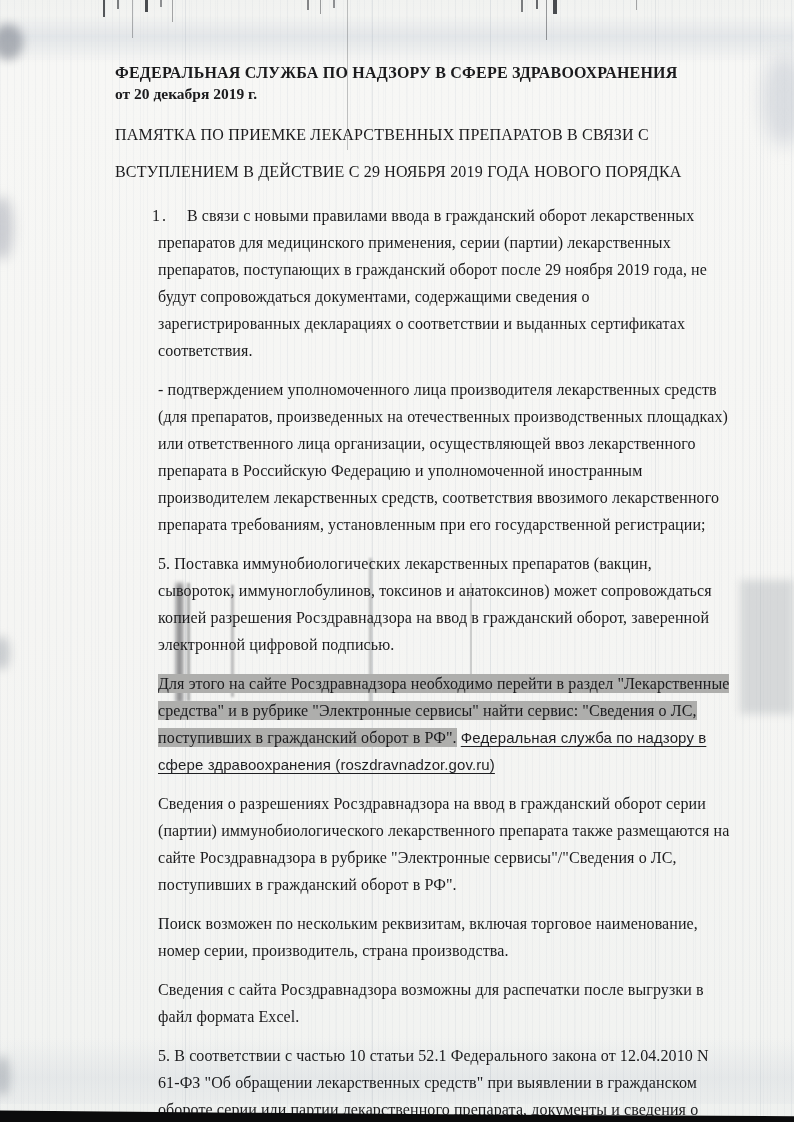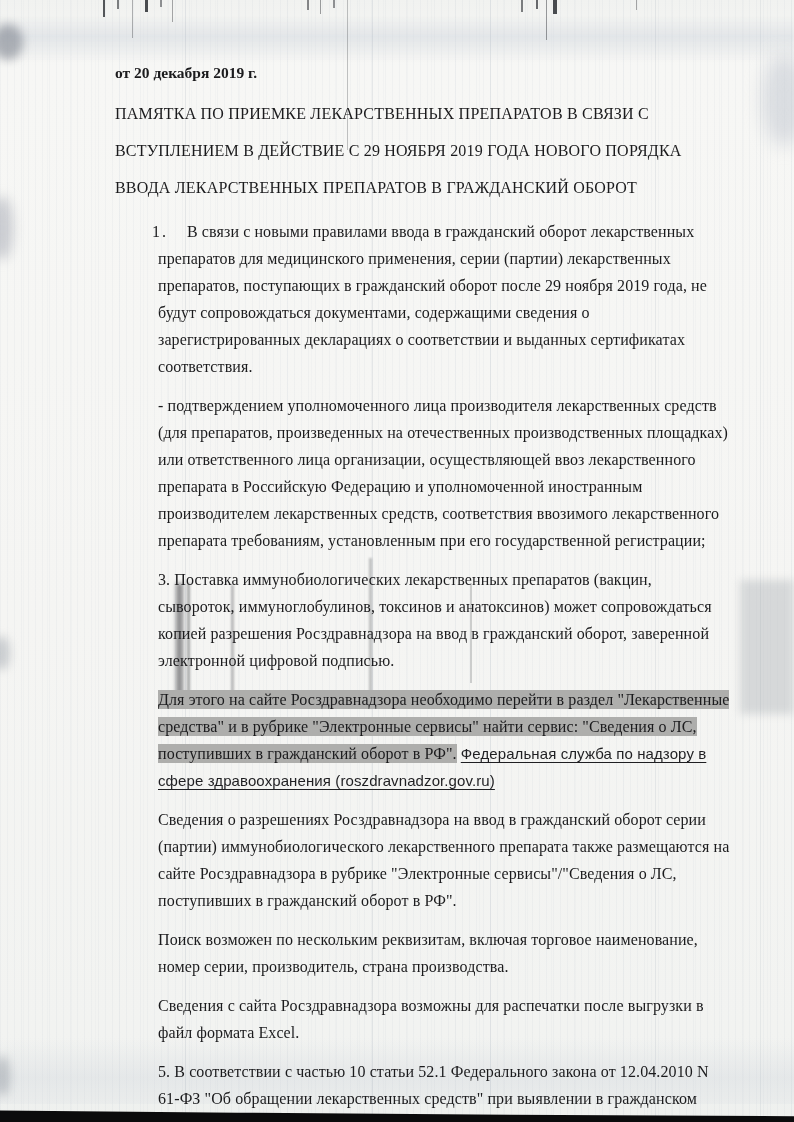--- a/index.html
+++ b/index.html
@@ -92,31 +92,31 @@
   <div class="artifact" style="left:470px;top:583px;width:2px;height:100px;background:rgba(60,62,68,.22);"></div>
 
   <div class="artifact" style="left:185px;top:0;width:1px;height:1122px;background:rgba(110,125,148,.14);"></div>
   <div class="artifact" style="left:372px;top:0;width:1px;height:1122px;background:rgba(110,125,148,.13);"></div>
   <div class="artifact" style="left:490px;top:0;width:1px;height:1122px;background:rgba(110,125,148,.1);"></div>
   <div class="artifact" style="left:655px;top:0;width:1px;height:1122px;background:rgba(110,125,148,.12);"></div>
   <div class="artifact" style="left:760px;top:0;width:1px;height:1122px;background:rgba(110,125,148,.1);"></div>
 
   <div class="content">
     <div class="header">
+      <div class="header-org">ФЕДЕРАЛЬНАЯ СЛУЖБА ПО НАДЗОРУ В СФЕРЕ ЗДРАВООХРАНЕНИЯ</div>
       <div class="header-date">от 20 декабря 2019 г.</div>
     </div>
     <div class="doc-title">
       <div>ПАМЯТКА ПО ПРИЕМКЕ ЛЕКАРСТВЕННЫХ ПРЕПАРАТОВ В СВЯЗИ С</div>
       <div>ВСТУПЛЕНИЕМ В ДЕЙСТВИЕ С 29 НОЯБРЯ 2019 ГОДА НОВОГО ПОРЯДКА</div>
-      <div>ВВОДА ЛЕКАРСТВЕННЫХ ПРЕПАРАТОВ В ГРАЖДАНСКИЙ ОБОРОТ</div>
     </div>
     <div class="body-block">
         <p><span class="seg num">1.</span><span class="seg">В связи с новыми правилами ввода в гражданский оборот лекарственных препаратов для медицинского применения, серии (партии) лекарственных препаратов, поступающих в гражданский оборот после 29 ноября 2019 года, не будут сопровождаться документами, содержащими сведения о зарегистрированных декларациях о соответствии и выданных сертификатах соответствия.</span></p>
         <p><span class="seg">- подтверждением уполномоченного лица производителя лекарственных средств (для препаратов, произведенных на отечественных производственных площадках) или ответственного лица организации, осуществляющей ввоз лекарственного препарата в Российскую Федерацию и уполномоченной иностранным производителем лекарственных средств, соответствия ввозимого лекарственного препарата требованиям, установленным при его государственной регистрации;</span></p>
-        <p><span class="seg">3. Поставка иммунобиологических лекарственных препаратов (вакцин, сывороток, иммуноглобулинов, токсинов и анатоксинов) может сопровождаться копией разрешения Росздравнадзора на ввод в гражданский оборот, заверенной электронной цифровой подписью.</span></p>
+        <p><span class="seg">5. Поставка иммунобиологических лекарственных препаратов (вакцин, сывороток, иммуноглобулинов, токсинов и анатоксинов) может сопровождаться копией разрешения Росздравнадзора на ввод в гражданский оборот, заверенной электронной цифровой подписью.</span></p>
         <p><span class="seg hl">Для этого на сайте Росздравнадзора необходимо перейти в раздел "Лекарственные средства" и в рубрике "Электронные сервисы" найти сервис: "Сведения о ЛС, поступивших в гражданский оборот в РФ".</span><span class="seg"> </span><a class="doc-link">Федеральная служба по надзору в сфере здравоохранения (roszdravnadzor.gov.ru)</a></p>
         <p><span class="seg">Сведения о разрешениях Росздравнадзора на ввод в гражданский оборот серии (партии) иммунобиологического лекарственного препарата также размещаются на сайте Росздравнадзора в рубрике "Электронные сервисы"/"Сведения о ЛС, поступивших в гражданский оборот в РФ".</span></p>
         <p><span class="seg">Поиск возможен по нескольким реквизитам, включая торговое наименование, номер серии, производитель, страна производства.</span></p>
         <p><span class="seg">Сведения с сайта Росздравнадзора возможны для распечатки после выгрузки в файл формата Excel.</span></p>
         <p><span class="seg">5. В соответствии с частью 10 статьи 52.1 Федерального закона от 12.04.2010 N 61-ФЗ "Об обращении лекарственных средств" при выявлении в гражданском обороте серии или партии лекарственного препарата, документы и сведения о которых не представлены в Росздравнадзор, либо серии или партии иммунобиологического лекарственного препарата, не имеющих разрешения на ввод в гражданский оборот, Росздравнадзор принимает решение о прекращении гражданского оборота таких серии или партии до представления указанных документов и сведений либо получения указанного разрешения.</span></p>
       </div>
   </div>
 
   <div class="bottom-bar"></div>
 </div>

